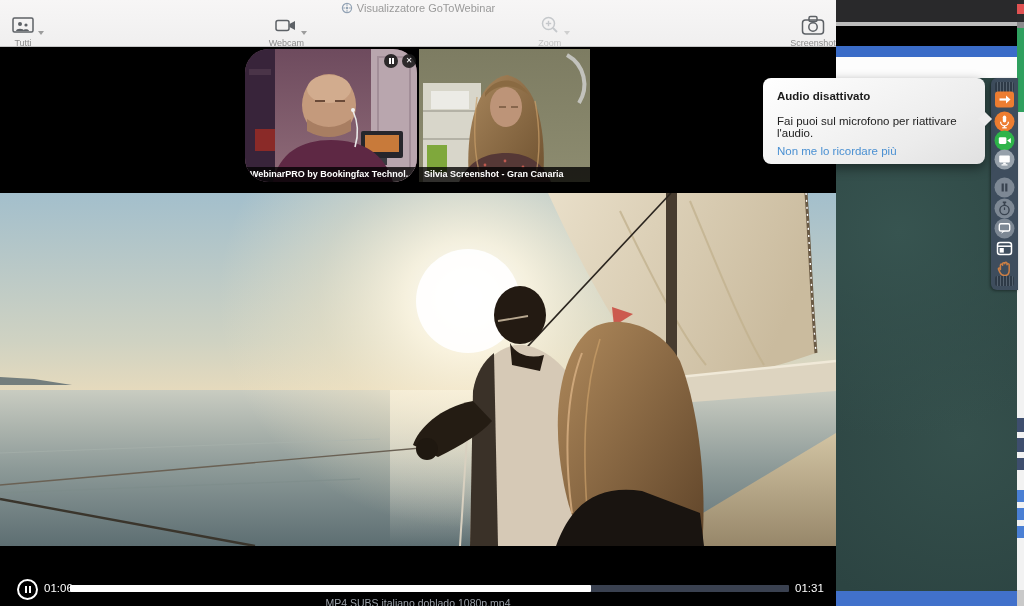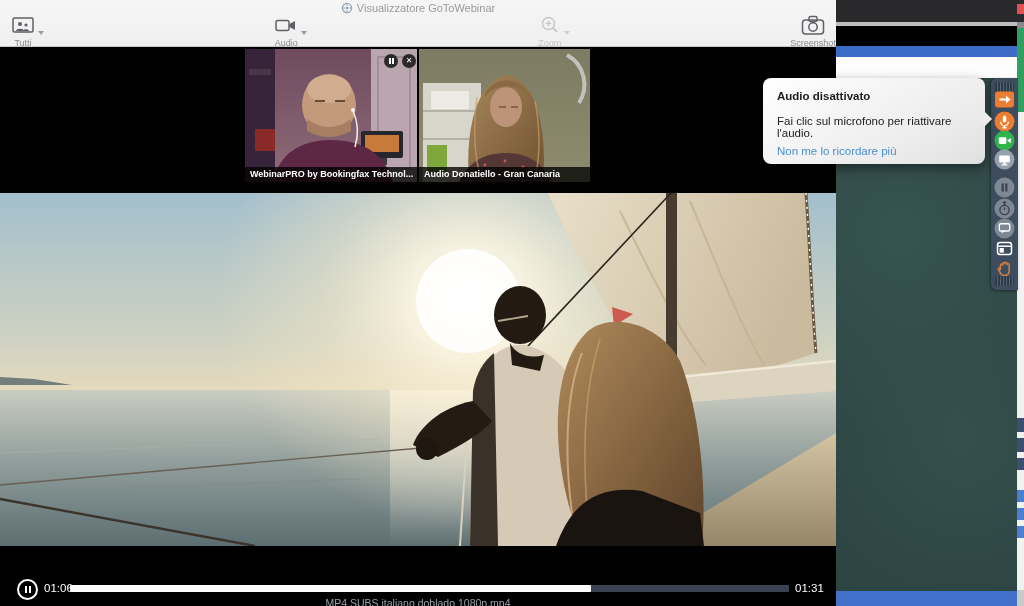--- a/index.html
+++ b/index.html
@@ -14,21 +14,21 @@
   .win-title svg { vertical-align:-2px; margin-right:4px; }
   .toolbar { position:absolute; left:0; top:14px; width:100%; display:flex; justify-content:space-between; gap:37px; }
   .tb-btn { display:flex; flex-direction:column; align-items:center; min-width:46px; cursor:default; }
   .tb-ico { position:relative; height:22px; display:flex; align-items:center; }
   .caret { position:absolute; right:-9px; bottom:1px; width:0; height:0; border-left:3.5px solid transparent; border-right:3.5px solid transparent; border-top:4px solid #9c9c9c; }
   .tb-label { font-size:9px; color:#8b8b8b; margin-top:2px; }
   .tb-btn.disabled .tb-label { color:#c2c2c2; }
 
   
   .feed { position:absolute; top:49px; height:133px; overflow:hidden; background:#222; }
-  .feed1 { left:245px; width:172px; }
+  .feed1 { left:245px; width:172px;border-radius:24px; }
   .feed2 { left:419px; width:171px; }
   .feed-label { position:absolute; left:0; bottom:0; width:100%; height:15px; line-height:15px; background:rgba(0,0,0,.78); color:#fff; font-size:9px; font-weight:bold; padding-left:5px; white-space:nowrap; overflow:hidden; }
   .float-btn { position:absolute; top:54px; width:14px; height:14px; border-radius:50%; background:rgba(25,25,25,.88); color:#fff; text-align:center; }
   .float-pause { left:384px; }
   .float-close { left:402px; font-size:8px; line-height:14px; }
   .pbars { position:absolute; left:4.5px; top:4px; width:2px; height:6px; background:#fff; box-shadow:3px 0 0 #fff; }
 
   
   .video-scene { position:absolute; left:0; top:193px; width:836px; height:353px; }
 
@@ -107,21 +107,21 @@
           <span class="tb-label">Tutti</span>
         </div>
         <div class="tb-btn">
           <span class="tb-ico">
               <svg width="24" height="19" viewBox="0 0 24 19">
             <rect x="2" y="4.5" width="13" height="10" rx="2" fill="none" stroke="#5d6166" stroke-width="1.5"></rect>
             <path d="M15.5,8 L21,5 V14 L15.5,11 Z" fill="#5d6166"></path>
           </svg>
               <span class="caret"></span>
             </span>
-          <span class="tb-label">Audio</span>
+          <span class="tb-label">Webcam</span>
         </div>
         <div class="tb-btn disabled">
           <span class="tb-ico">
               <svg width="22" height="20" viewBox="0 0 22 20">
             <circle cx="9.5" cy="8.5" r="6" fill="none" stroke="#c5c8cb" stroke-width="1.5"></circle>
             <line x1="6.8" y1="8.5" x2="12.2" y2="8.5" stroke="#c5c8cb" stroke-width="1.4"></line>
             <line x1="9.5" y1="5.8" x2="9.5" y2="11.2" stroke="#c5c8cb" stroke-width="1.4"></line>
             <line x1="14" y1="13" x2="18" y2="17" stroke="#c5c8cb" stroke-width="1.8"></line>
           </svg>
               <span class="caret" style="border-top-color:#cfcfcf"></span>
@@ -195,21 +195,21 @@
         <line x1="80" y1="58" x2="87" y2="58" stroke="#7a5a42" stroke-width="1.6"></line>
         <line x1="92" y1="58" x2="99" y2="58" stroke="#7a5a42" stroke-width="1.6"></line>
         <path d="M40,133 C50,112 66,104 87,104 C109,104 124,114 132,133 Z" fill="#553836"></path>
         <circle cx="66" cy="116" r="1.4" fill="#c05a50"></circle>
           <circle cx="86" cy="112" r="1.4" fill="#c05a50"></circle>
         <circle cx="104" cy="118" r="1.4" fill="#c05a50"></circle>
           <circle cx="76" cy="126" r="1.4" fill="#c05a50"></circle>
         <path d="M58,48 C54,80 56,110 62,130" fill="none" stroke="#caa06a" stroke-width="1.4" opacity=".7"></path>
         <path d="M116,52 C122,84 120,112 116,130" fill="none" stroke="#caa06a" stroke-width="1.4" opacity=".7"></path>
       </svg>
-      <div class="feed-label">Audio Donatiello - Gran Canaria</div>
+      <div class="feed-label">Silvia Screenshot - Gran Canaria</div>
     </div>
 
     <div class="float-btn float-pause">
         <span class="pbars"></span>
       </div>
     <div class="float-btn float-close"><span>✕</span></div>
 
     <div class="video-scene">
       <svg width="836" height="353" viewBox="0 0 836 353">
         <defs>
@@ -321,21 +321,21 @@
     <div style="top:438px;height:14px;background:#3e4e6e"></div>
     <div style="top:458px;height:12px;background:#3e4e6e"></div>
     <div style="top:490px;height:12px;background:#4a7fd4"></div>
     <div style="top:508px;height:12px;background:#4a7fd4"></div>
     <div style="top:526px;height:12px;background:#4a7fd4"></div>
     <div style="top:590px;height:16px;background:#c9c9c9"></div>
   </div>
 
   <div class="popup">
     <div class="popup-title">Audio disattivato</div>
-    <div class="popup-body">Fai clic sul microfono per riattivare l'audio.</div>
+    <div class="popup-body">Fai puoi sul microfono per riattivare l'audio.</div>
     <div class="popup-link">Non me lo ricordare più</div>
   </div>
 
   <div class="sidebar">
     <div class="grip grip-top"></div>
 
     <div class="sb-ico" style="top:11px">
       <svg width="21" height="21" viewBox="0 0 21 21">
         <rect x="1" y="2.5" width="19" height="16" rx="3" fill="#ed7d31"></rect>
         <line x1="5.5" y1="10.5" x2="13" y2="10.5" stroke="#fff" stroke-width="2.2"></line>

